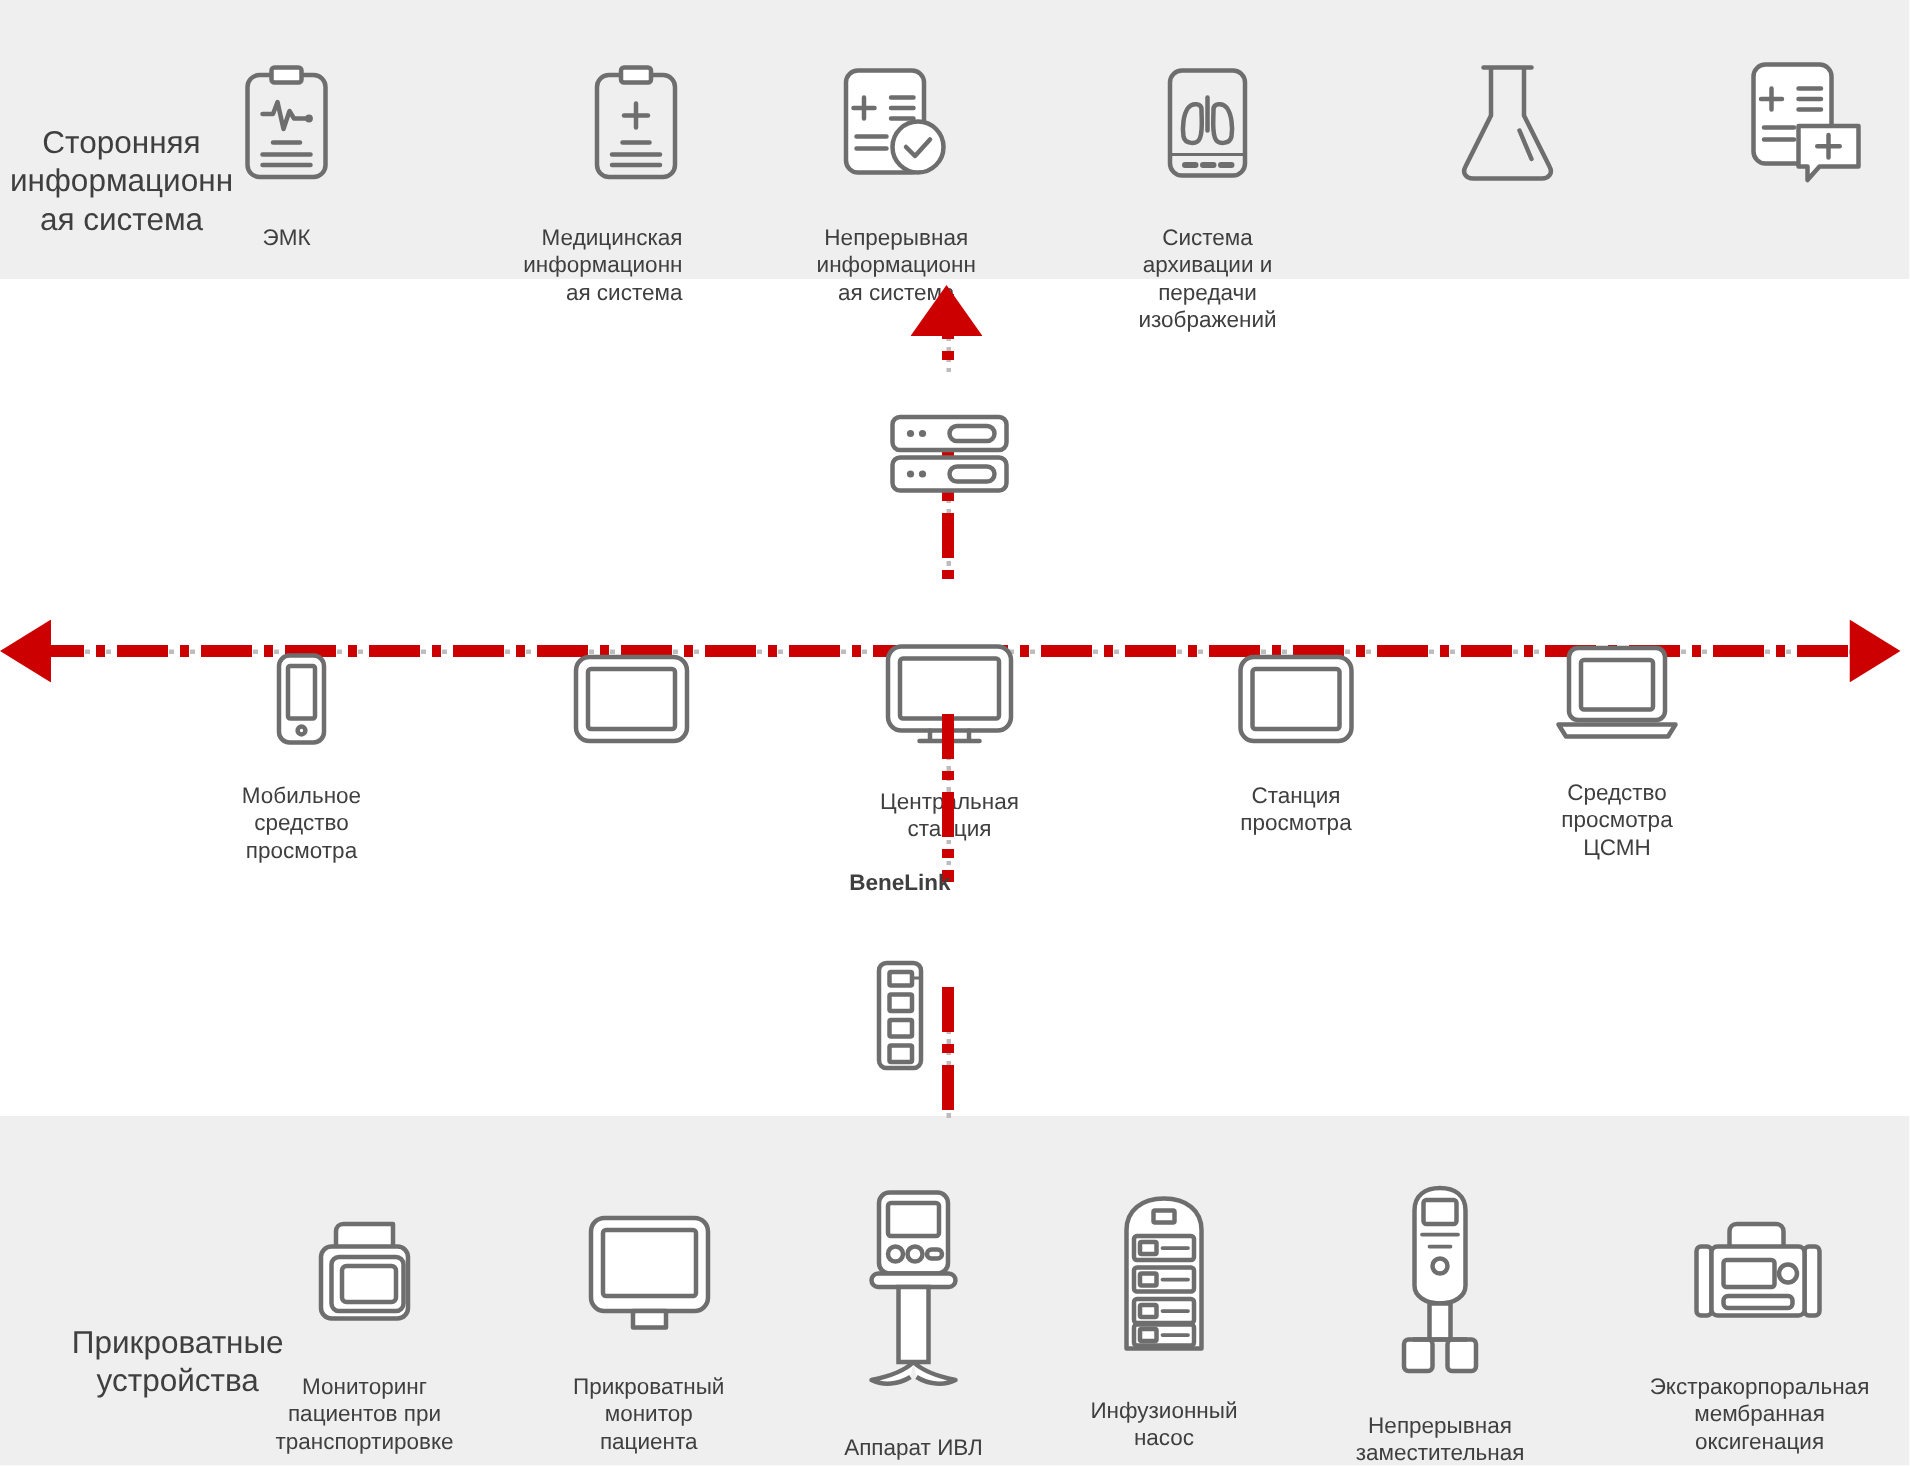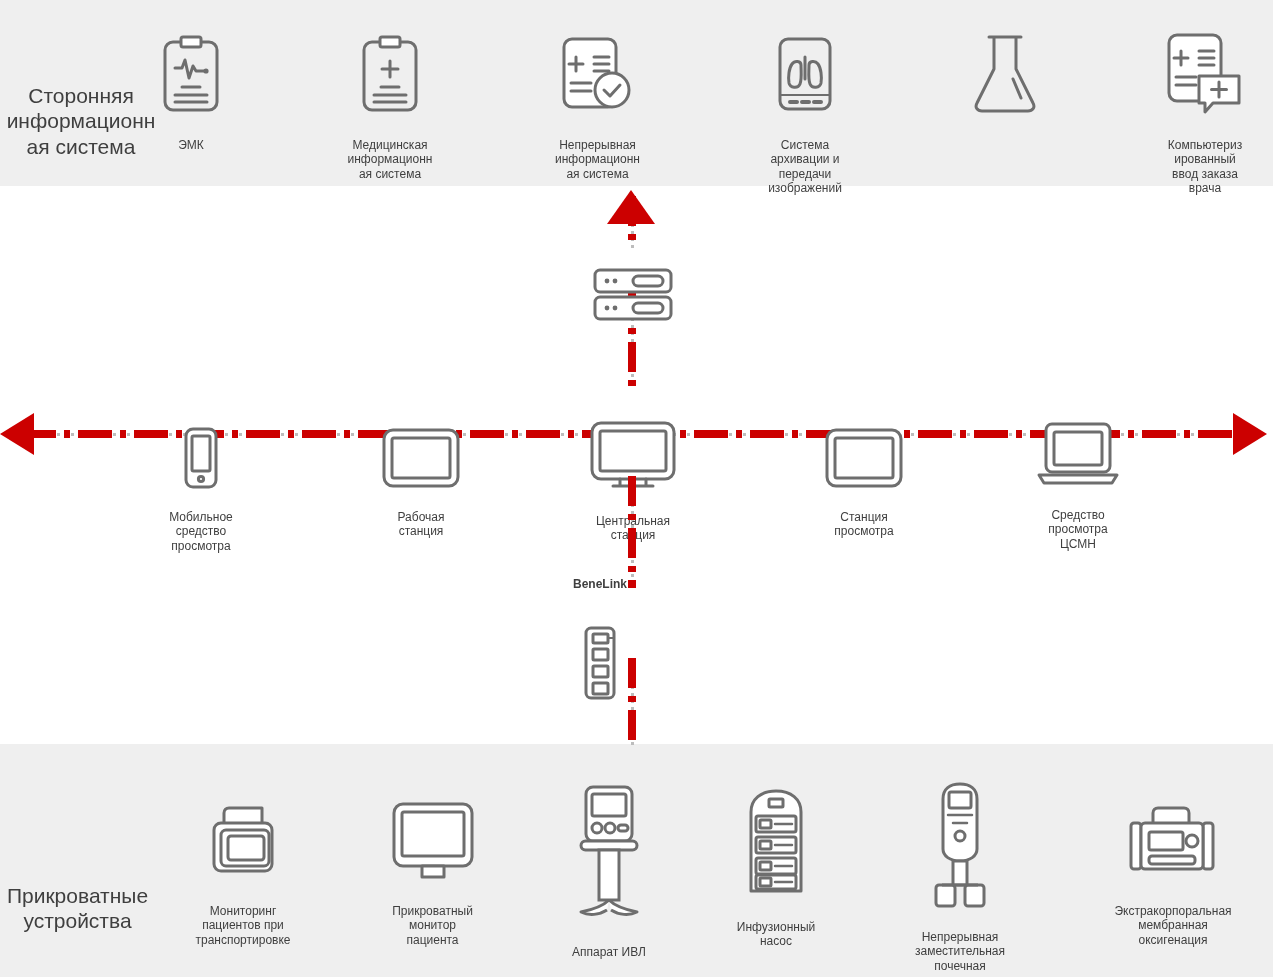--- a/index.html
+++ b/index.html
@@ -18,21 +18,21 @@
     left: 0; width: 1273px;
     background: #efefef;
   }
   #top-band { top: 0; height: 186px; }
   #bottom-band { top: 744px; height: 233px; }
 
   .node {
     position: absolute;
     text-align: center;
     line-height: 1.22;
-    font-size: 12px;
+    font-size: 15px;
     color: #3f3f3f;
     white-space: pre-line;
   }
   .node .icon { display: block; margin: 0 auto; }
   .node .caption { display: block; margin-top: 2px; }
 
   .text-only { font-size: 21px; }
 
   
   #bus-line {
@@ -112,21 +112,21 @@
       <path d="M15 33 L22 33 L25 25 L29 43 L33 31 L36 36 L45 36" stroke-width="3" stroke-linejoin="round" stroke-linecap="round"></path>
       <circle cx="46" cy="36" r="2.6" fill="#6e6e6e" stroke="none"></circle>
       <path d="M22 52 H40" stroke-linecap="round"></path>
       <path d="M15 60 H47" stroke-linecap="round"></path>
       <path d="M15 67 H47" stroke-linecap="round"></path>
     </svg>
   </span>
   <span class="caption">ЭМК</span>
 </div>
 
-<div class="node" style="left:325px; top:6px; width:130px;">
+<div class="node" style="left:325px; top:6px; width:130px;text-align:right;">
   <span class="icon">
     <svg width="62" height="82" viewBox="0 0 62 82" fill="none" stroke="#6e6e6e" stroke-width="3">
       <rect x="5" y="7" width="52" height="68" rx="8"></rect>
       <rect x="21" y="2" width="20" height="10" rx="2" fill="#fff"></rect>
       <path d="M31 26 V42 M23 34 H39" stroke-linecap="round"></path>
       <path d="M22 52 H40" stroke-linecap="round"></path>
       <path d="M15 60 H47" stroke-linecap="round"></path>
       <path d="M15 67 H47" stroke-linecap="round"></path>
     </svg>
   </span>
@@ -182,24 +182,20 @@
   <span class="icon">
     <svg width="84" height="88" viewBox="0 0 84 88" fill="none" stroke="#6e6e6e" stroke-width="3">
       <rect x="6" y="6" width="52" height="66" rx="8" fill="#fff"></rect>
       <path d="M18 22 V36 M11 29 H25" stroke-linecap="round"></path>
       <path d="M36 22 H51 M36 29 H51 M36 36 H51" stroke-linecap="round"></path>
       <path d="M13 48 H33 M13 56 H33" stroke-linecap="round"></path>
       <path d="M36 47 H76 V74 H50 L42 83 V74 H36 Z" fill="#fff" stroke-linejoin="round"></path>
       <path d="M56 53 V68 M48.5 60.5 H63.5" stroke-linecap="round"></path>
     </svg>
   </span>
-  <span class="caption">Компьютериз
-ированный
-ввод заказа
-врача</span>
 </div>
 
 <div id="arrow-up">
   <svg width="48" height="42" viewBox="0 0 48 42" fill="#cc0000">
       <path d="M24 0 L48 34 H0 Z"></path>
     </svg>
 </div>
 <div class="vline-dots" id="v-up-1d"></div>
 <div class="vline" id="v-up-1"></div>
 <div class="vline-dots" id="v-up-2d"></div>
@@ -246,22 +242,20 @@
 просмотра</span>
 </div>
 
 <div class="node" style="left:360px; top:398px; width:122px;">
   <span class="icon">
     <svg width="80" height="62" viewBox="0 0 80 62" fill="#fff" stroke="#6e6e6e" stroke-width="3">
       <rect x="3" y="3" width="74" height="56" rx="9"></rect>
       <rect x="11" y="11" width="58" height="40" rx="2"></rect>
     </svg>
   </span>
-  <span class="caption">Рабочая
-станция</span>
 </div>
 
 <div class="node" style="left:570px; top:392px; width:126px;">
   <span class="icon">
     <svg width="88" height="72" viewBox="0 0 88 72" fill="#fff" stroke="#6e6e6e" stroke-width="3">
       <rect x="3" y="2" width="82" height="56" rx="9"></rect>
       <rect x="11" y="10" width="66" height="40" rx="2"></rect>
       <path d="M31 58 V64 M57 58 V64 M24 65 H64" stroke-linecap="round"></path>
     </svg>
   </span>
@@ -305,21 +299,21 @@
       <rect x="4" y="3" width="28" height="70" rx="5"></rect>
       <rect x="11" y="9" width="15" height="9" rx="1"></rect>
       <path d="M26 13 H33" stroke-width="2"></path>
       <rect x="11" y="24" width="15" height="11" rx="1"></rect>
       <rect x="11" y="41" width="15" height="11" rx="1"></rect>
       <rect x="11" y="58" width="15" height="11" rx="1"></rect>
     </svg>
   </span>
 </div>
 
-<div class="node text-only" style="left:0px; top:855px; width:155px;">
+<div class="node text-only" style="left:0px; top:855px; width:155px;padding-left:41px;">
   <span class="caption">Прикроватные
 устройства</span>
 </div>
 
 <div class="node" style="left:163px; top:772px; width:160px;">
   <span class="icon">
     <svg width="82" height="82" viewBox="0 0 82 82" fill="#fff" stroke="#6e6e6e" stroke-width="3">
       <path d="M22 22 V12 C22 9 24 7 27 7 H60 V22" stroke-linejoin="round"></path>
       <rect x="12" y="22" width="58" height="48" rx="7"></rect>
       <rect x="19" y="29" width="48" height="36" rx="5"></rect>

